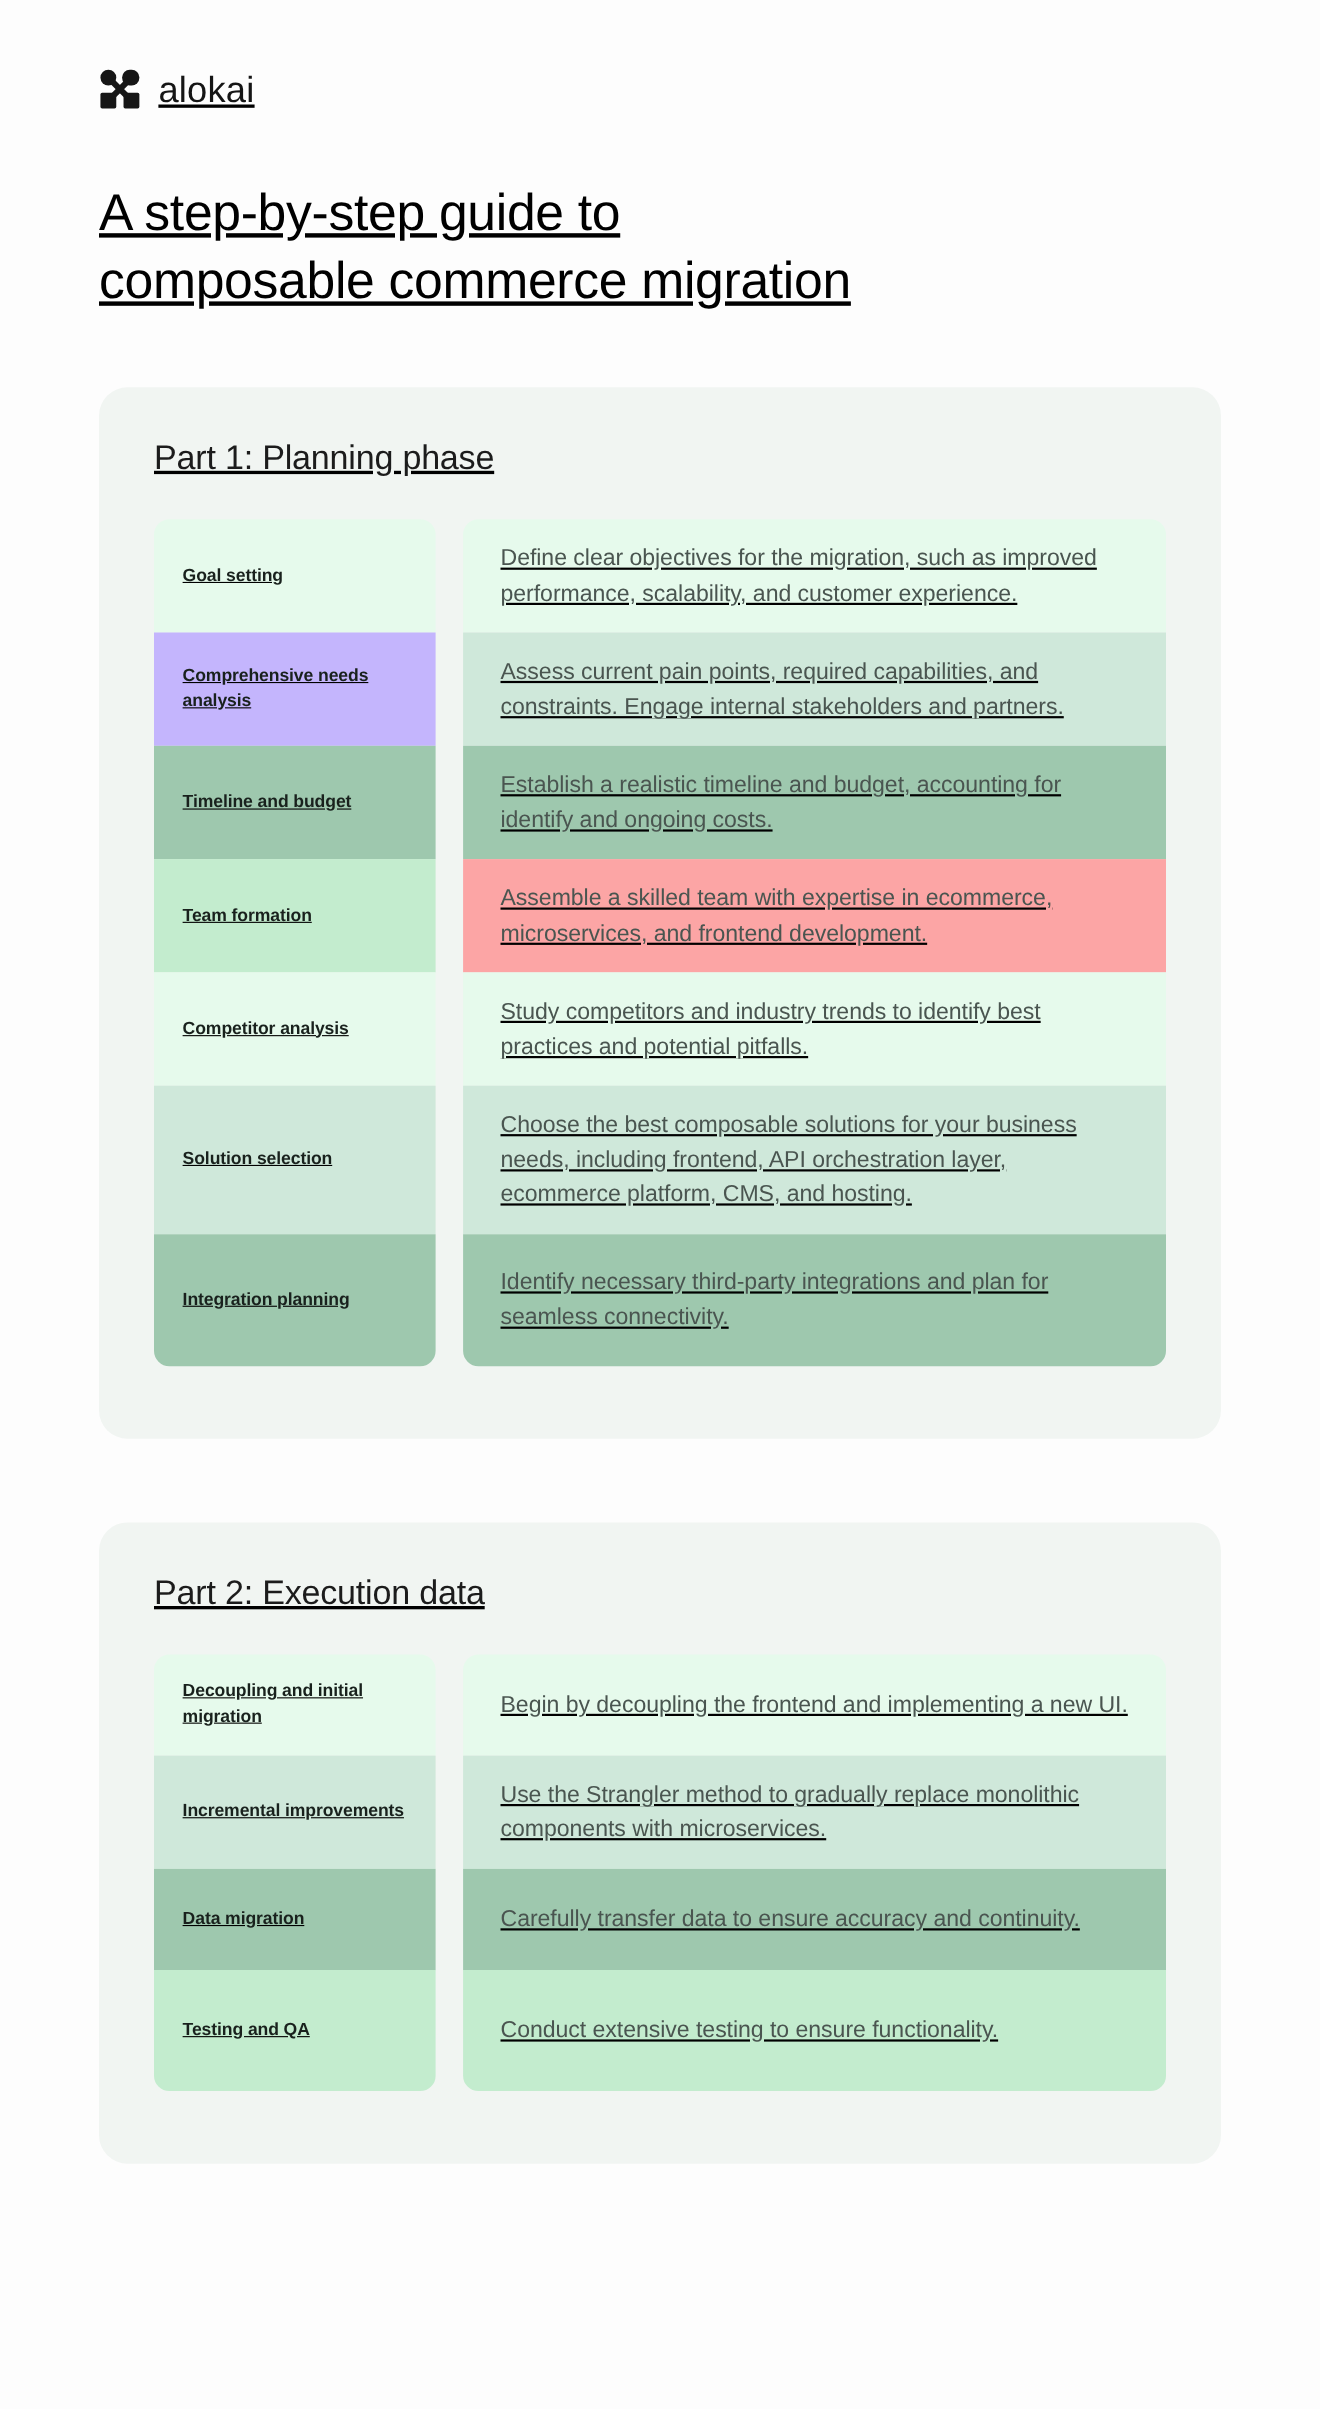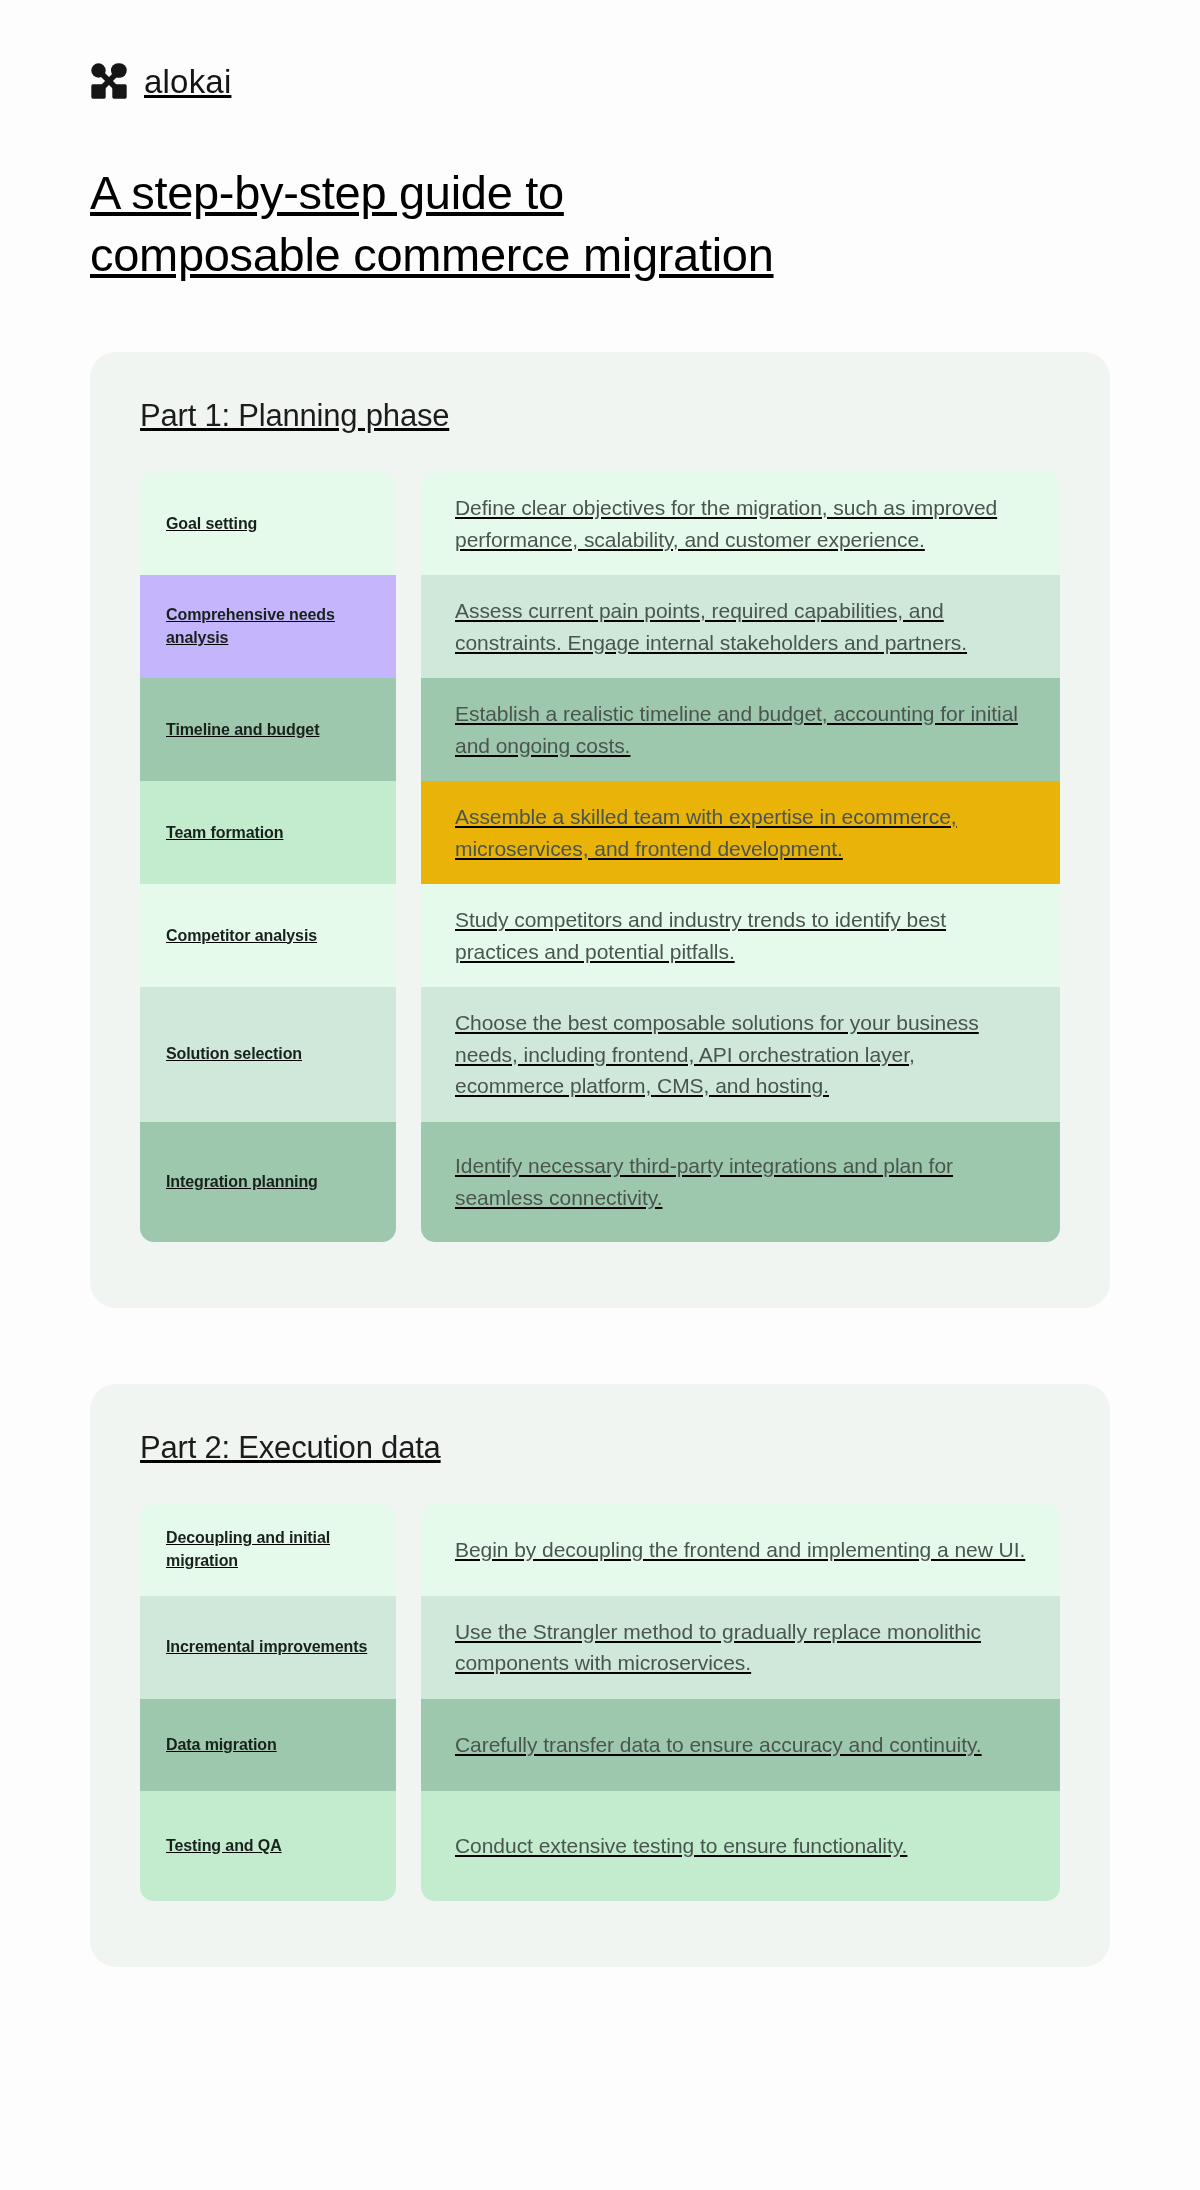--- a/index.html
+++ b/index.html
@@ -126,29 +126,29 @@
           <div class="cell cell-desc" style="background: rgb(207, 232, 218);">
             <span>Assess current pain points, required capabilities, and constraints. Engage internal stakeholders and partners.</span>
           </div>
         </div>
         <div class="row" style="min-height: 92px;">
           <div class="cell cell-label" style="background: rgb(158, 200, 174);">
             <span>Timeline and budget</span>
           </div>
           <div class="gutter"></div>
           <div class="cell cell-desc" style="background: rgb(158, 200, 174);">
-            <span>Establish a realistic timeline and budget, accounting for initial and ongoing costs.</span>
+            <span>Establish a realistic timeline and budget, accounting for identify and ongoing costs.</span>
           </div>
         </div>
         <div class="row" style="min-height: 92px;">
           <div class="cell cell-label" style="background: rgb(195, 236, 206);">
             <span>Team formation</span>
           </div>
           <div class="gutter"></div>
-          <div class="cell cell-desc" style="background: #eab308;">
+          <div class="cell cell-desc" style="background: #fca5a5;">
             <span>Assemble a skilled team with expertise in ecommerce, microservices, and frontend development.</span>
           </div>
         </div>
         <div class="row" style="min-height: 92px;">
           <div class="cell cell-label" style="background: rgb(230, 250, 236);">
             <span>Competitor analysis</span>
           </div>
           <div class="gutter"></div>
           <div class="cell cell-desc" style="background: rgb(230, 250, 236);">
             <span>Study competitors and industry trends to identify best practices and potential pitfalls.</span>

